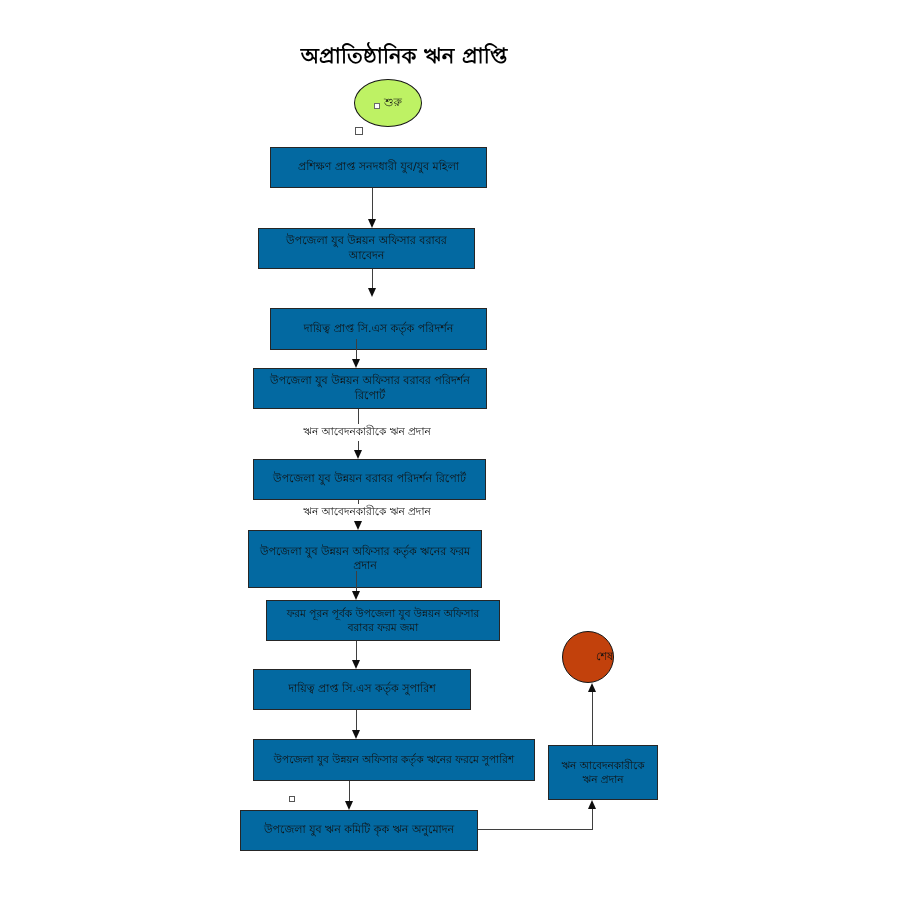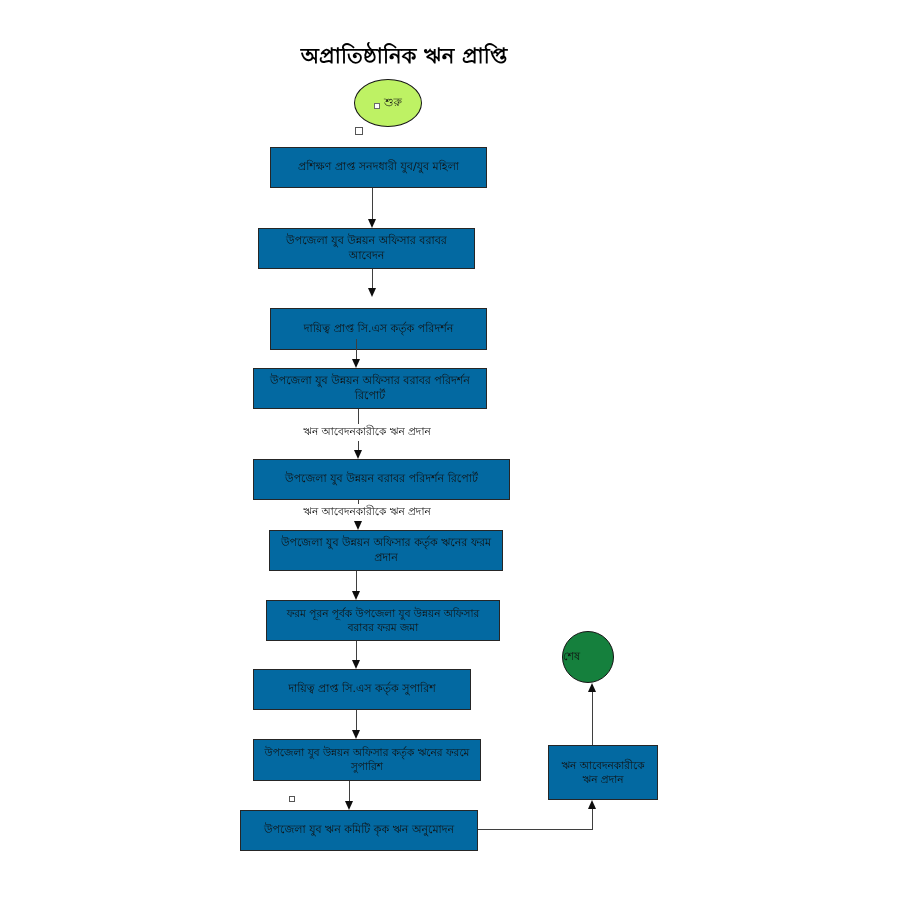--- a/index.html
+++ b/index.html
@@ -19,22 +19,22 @@
     font-size:11px;line-height:1.3;color:#111;padding:2px 8px;box-sizing:border-box;
   }
   .startnode{
     position:absolute;left:354px;top:79px;width:68px;height:48px;
     border:1.5px solid #151515;border-radius:50%;
     display:flex;align-items:center;justify-content:center;gap:4px;
     font-size:11px;color:#111;box-sizing:border-box;
   }
   .endnode{
     position:absolute;left:562px;top:631px;width:52px;height:52px;
-    border:1.5px solid #151515;border-radius:50%;background:#15803d;
-    display:flex;align-items:center;justify-content:flex-start;
+    border:1.5px solid #151515;border-radius:50%;background:#c2410c;
+    display:flex;align-items:center;justify-content:flex-end;
     font-size:11px;color:#111;box-sizing:border-box;
   }
   .bullet{width:4px;height:4px;background:#fff;border:1px solid #6a6a6a;display:inline-block;margin-top:6px;}
   .marker{position:absolute;background:#fff;border:1.2px solid #555;box-sizing:border-box;}
   .vl{position:absolute;width:0;border-left:1.5px solid #3f3f3f;}
   .hl{position:absolute;height:0;border-top:1.5px solid #3f3f3f;}
   .ah-d{position:absolute;width:0;height:0;border-left:4.5px solid transparent;border-right:4.5px solid transparent;border-top:9px solid #0d0d0d;}
   .ah-u{position:absolute;width:0;height:0;border-left:4.5px solid transparent;border-right:4.5px solid transparent;border-bottom:9px solid #0d0d0d;}
   .elabel{
     position:absolute;background:#fff;font-size:10.5px;color:#111;
@@ -61,33 +61,33 @@
   </div>
   <div class="node" style="left:258px;top:228px;width:217px;height:41px;">
     <span>উপজেলা যুব উন্নয়ন অফিসার বরাবর আবেদন</span>
   </div>
   <div class="node" style="left:270px;top:297px;width:217px;height:42px;margin-top:11px;">
     <span>দায়িত্ব প্রাপ্ত সি.এস কর্তৃক পরিদর্শন</span>
   </div>
   <div class="node" style="left:253px;top:368px;width:234px;height:41px;">
     <span>উপজেলা যুব উন্নয়ন অফিসার বরাবর পরিদর্শন রিপোর্ট</span>
   </div>
-  <div class="node" style="left:253px;top:459px;width:257px;height:41px;">
+  <div class="node" style="left:253px;top:459px;width:233px;height:41px;">
     <span>উপজেলা যুব উন্নয়ন বরাবর পরিদর্শন রিপোর্ট</span>
   </div>
-  <div class="node" style="left:269px;top:530px;width:234px;height:41px;">
+  <div class="node" style="left:248px;top:530px;width:234px;height:58px;">
     <span>উপজেলা যুব উন্নয়ন অফিসার কর্তৃক ঋনের ফরম প্রদান</span>
   </div>
   <div class="node small" style="left:266px;top:600px;width:234px;height:41px;">
     <span>ফরম পূরন পূর্বক উপজেলা যুব উন্নয়ন অফিসার বরাবর ফরম জমা</span>
   </div>
   <div class="node" style="left:253px;top:669px;width:218px;height:41px;">
     <span>দায়িত্ব প্রাপ্ত সি.এস কর্তৃক সুপারিশ</span>
   </div>
-  <div class="node small" style="left:253px;top:739px;width:228px;height:42px;">
+  <div class="node small" style="left:253px;top:739px;width:282px;height:42px;">
     <span>উপজেলা যুব উন্নয়ন অফিসার কর্তৃক ঋনের ফরমে সুপারিশ</span>
   </div>
 
   <div class="marker" style="left:289px;top:796px;width:6px;height:6px;"></div>
 
   <div class="node" style="left:240px;top:810px;width:238px;height:41px;">
     <span>উপজেলা যুব ঋন কমিটি কৃক ঋন অনুমোদন</span>
   </div>
 
   <div class="node small" style="left:548px;top:745px;width:110px;height:55px;">

